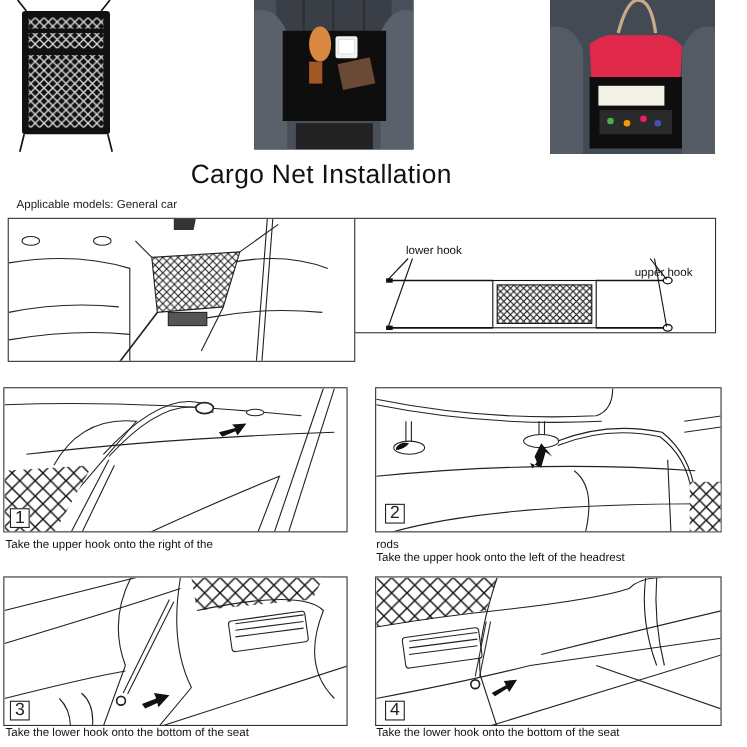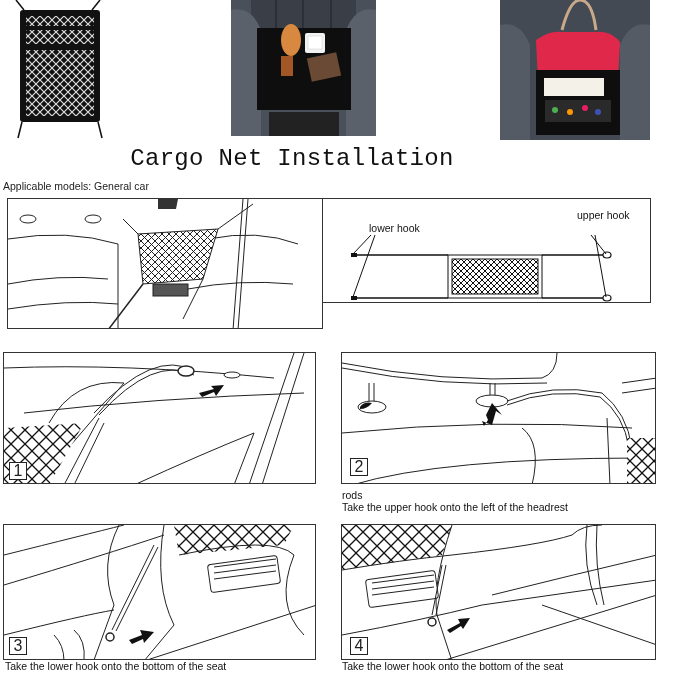--- a/index.html
+++ b/index.html
@@ -1,20 +1,20 @@
 <!DOCTYPE html>
 <html><head>
 <meta charset="utf-8">
 <style>
   * { box-sizing: border-box; margin: 0; padding: 0; }
   html, body { width: 679px; height: 679px; background: #ffffff; overflow: hidden; }
   body { position: relative; font-family: "Liberation Sans", sans-serif; color: #111; }
   .photo { position: absolute; overflow: hidden; }
-  .title { position: absolute; left: 0; width: 584px; top: 145px; text-align: center; font-size: 24px; color: #111; letter-spacing: 0.3px; font-family: Liberation Mono, monospace; }
-  .models { position: absolute; left: 3px; top: 180px; font-size: 10.5px; color: #222; }
+  .title { position: absolute; left: 0; width: 584px; top: 145px; text-align: center; font-size: 24px; color: #111; letter-spacing: 0.3px; }
+  .models { position: absolute; left: 15px; top: 180px; font-size: 10.5px; color: #222; }
   .box { position: absolute; border: 1px solid #333; background: #fff; overflow: hidden; }
   .caption { position: absolute; font-size: 10.5px; line-height: 12px; color: #111; }
   .stepnum { position: absolute; width: 18px; height: 18px; border: 1px solid #222; background: #fff; font-size: 16px; line-height: 16px; text-align: center; color: #222; }
   .lbl { position: absolute; font-size: 10.5px; color: #111; }
   svg { display: block; }
 </style>
 </head>
 <body>
 
 <div class="photo" style="left:8px; top:0; width:110px; height:140px;">
@@ -119,21 +119,21 @@
     <rect x="28" y="54" width="6" height="4" fill="#111"></rect>
     <rect x="28" y="97" width="6" height="4" fill="#111"></rect>
     <ellipse cx="284" cy="56" rx="4" ry="3" fill="#fff" stroke="#111" stroke-width="1.2"></ellipse>
     <ellipse cx="284" cy="99" rx="4" ry="3" fill="#fff" stroke="#111" stroke-width="1.2"></ellipse>
     <line x1="30" y1="55" x2="48" y2="36" stroke="#111"></line>
     <line x1="30" y1="98" x2="52" y2="36" stroke="#111"></line>
     <line x1="283" y1="55" x2="268" y2="36" stroke="#111"></line>
     <line x1="283" y1="98" x2="272" y2="36" stroke="#111"></line>
   </svg>
   <div class="lbl" style="left:46px; top:23px;">lower hook</div>
-  <div class="lbl" style="left:225px; top:10px;padding-left:29px;">upper hook</div>
+  <div class="lbl" style="left:225px; top:43px;padding-left:29px;">upper hook</div>
 </div>
 
 <div class="box" style="left:3px; top:352px; width:313px; height:132px;">
   <svg width="313" height="132" viewBox="0 0 313 132">
     <defs>
       <pattern id="mesh4" width="14" height="14" patternUnits="userSpaceOnUse">
         <rect width="14" height="14" fill="#fff"></rect>
         <path d="M0 0 L14 14 M14 0 L0 14" stroke="#111" stroke-width="1.3"></path>
       </pattern>
     </defs>
@@ -148,20 +148,21 @@
     <path d="M130 132 Q200 100 250 80 L230 132" fill="none" stroke="#222"></path>
     <line x1="290" y1="0" x2="245" y2="132" stroke="#222"></line>
     <line x1="300" y1="0" x2="258" y2="132" stroke="#222"></line>
     <ellipse cx="182" cy="18" rx="8" ry="5" fill="#fff" stroke="#222" stroke-width="1.5"></ellipse>
     <ellipse cx="228" cy="22" rx="8" ry="3" fill="#fff" stroke="#222"></ellipse>
     <path d="M195 40 L210 36 L207 33 L220 32 L212 43 L210 39 L198 44 Z" fill="#111"></path>
   </svg>
   <div class="stepnum" style="left:5px; top:109px;">1</div>
 </div>
 <div class="caption" style="left:5px; top:489px; width:310px;">
+  <div>Take the upper  hook  onto the right of the</div>
 </div>
 
 <div class="box" style="left:341px; top:352px; width:315px; height:132px;">
   <svg width="315" height="132" viewBox="0 0 315 132">
     <defs>
       <pattern id="mesh5" width="12" height="12" patternUnits="userSpaceOnUse">
         <rect width="12" height="12" fill="#fff"></rect>
         <path d="M0 0 L12 12 M12 0 L0 12" stroke="#111" stroke-width="1.3"></path>
       </pattern>
     </defs>

